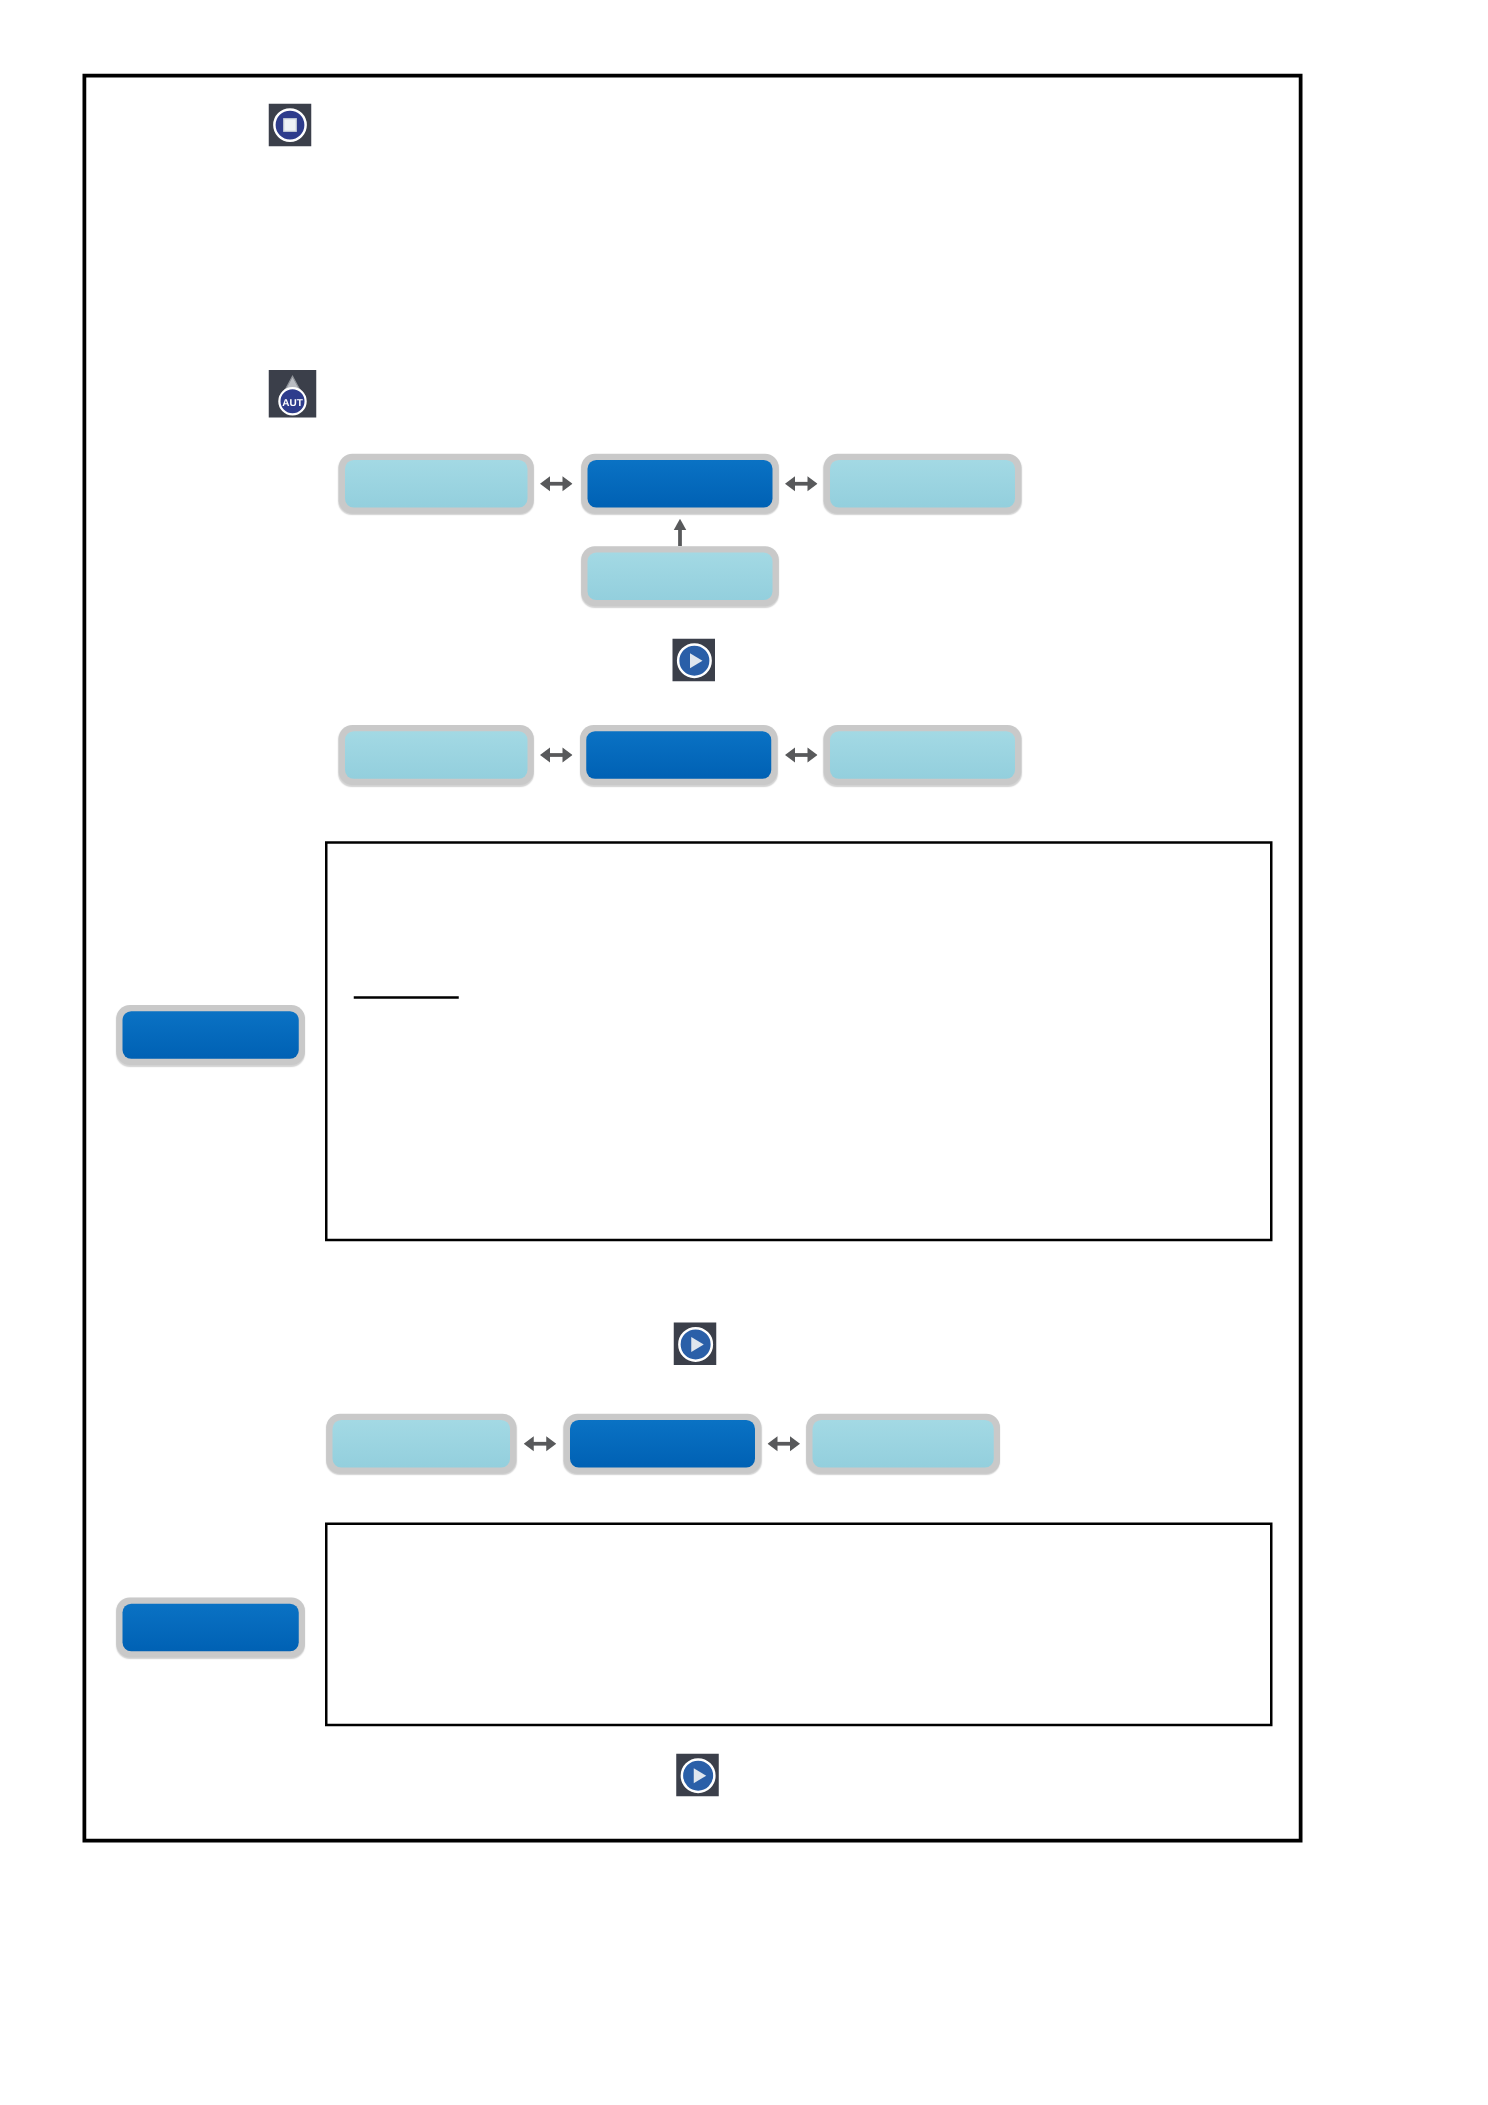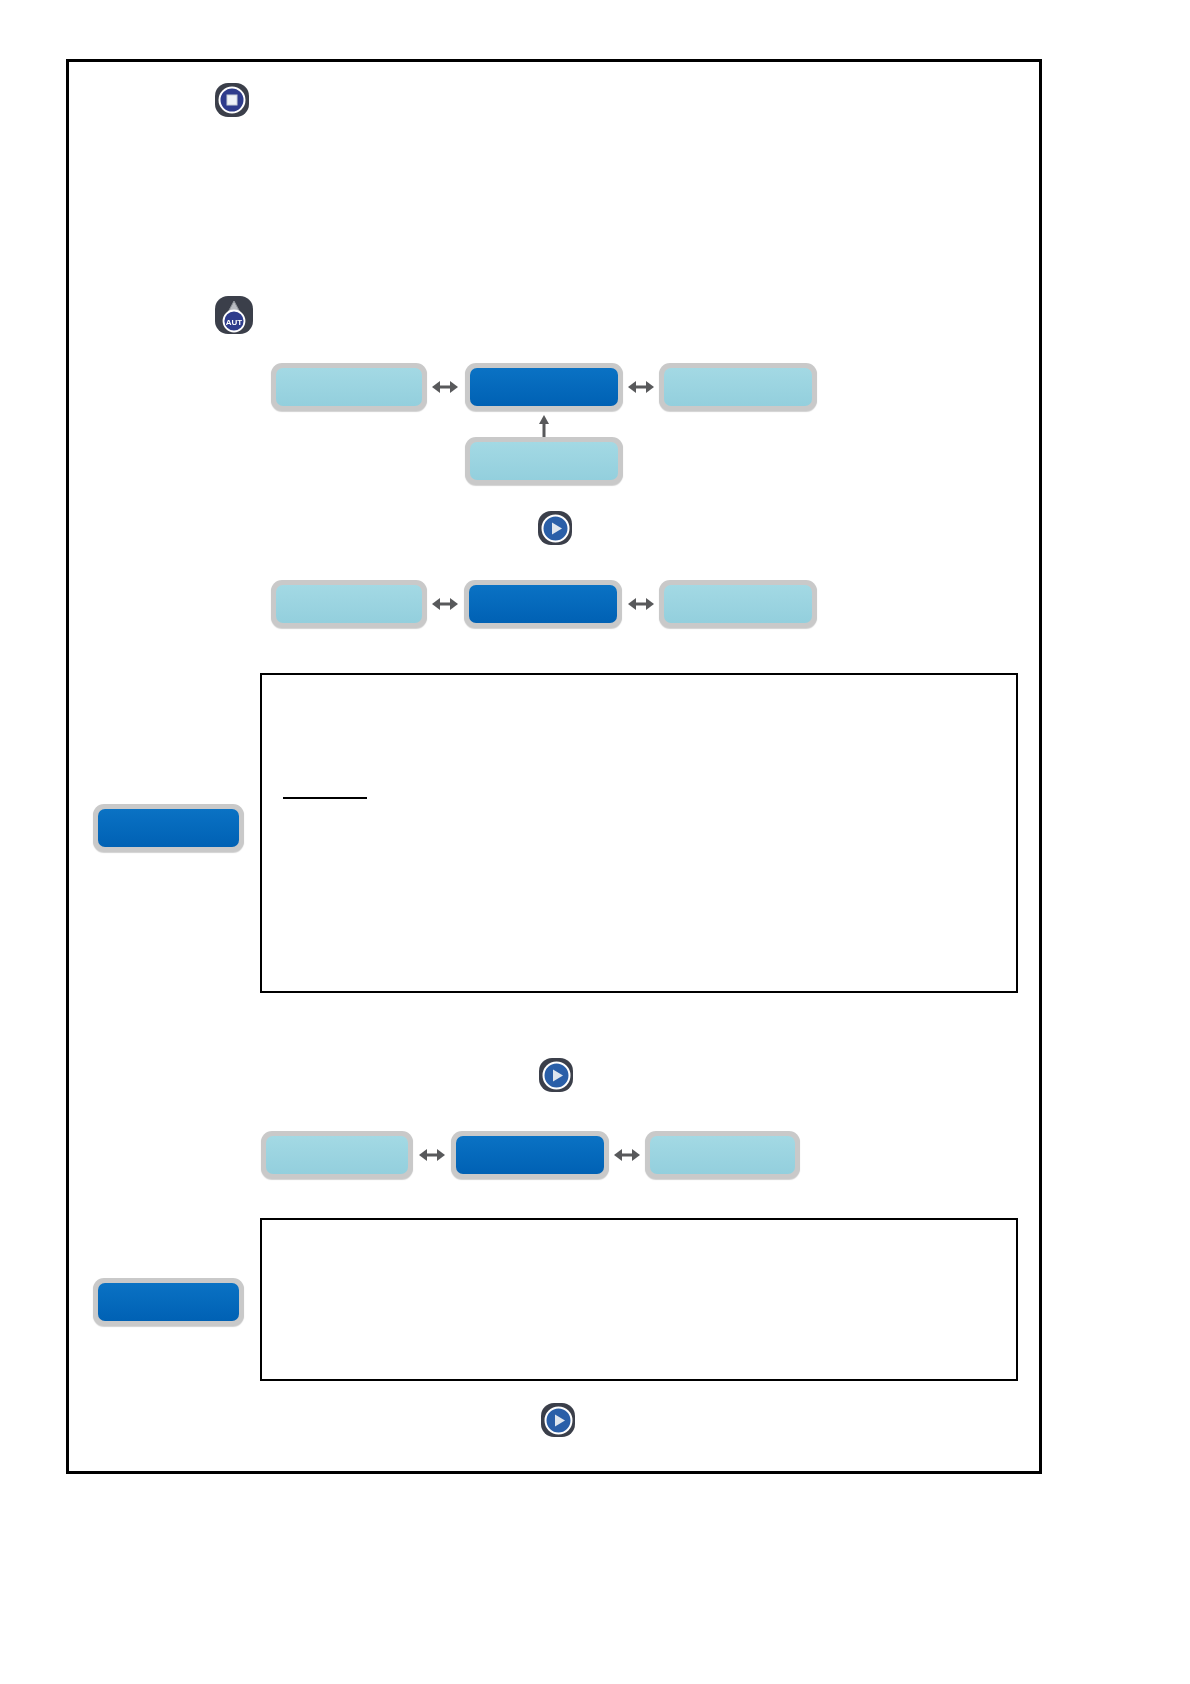--- a/index.html
+++ b/index.html
@@ -69,21 +69,20 @@
   }
   .up-arrow svg { display: block; }
 
   
   .icon-chip {
     position: absolute;
     background: #3b3f4a;
     display: flex;
     align-items: center;
     justify-content: center;
-    border-radius: 13px;
   }
   .icon-chip svg { display: block; }
 
   
   .note-box {
     position: absolute;
     border: 2px solid #000000;
     box-sizing: border-box;
     background: #ffffff;
   }

